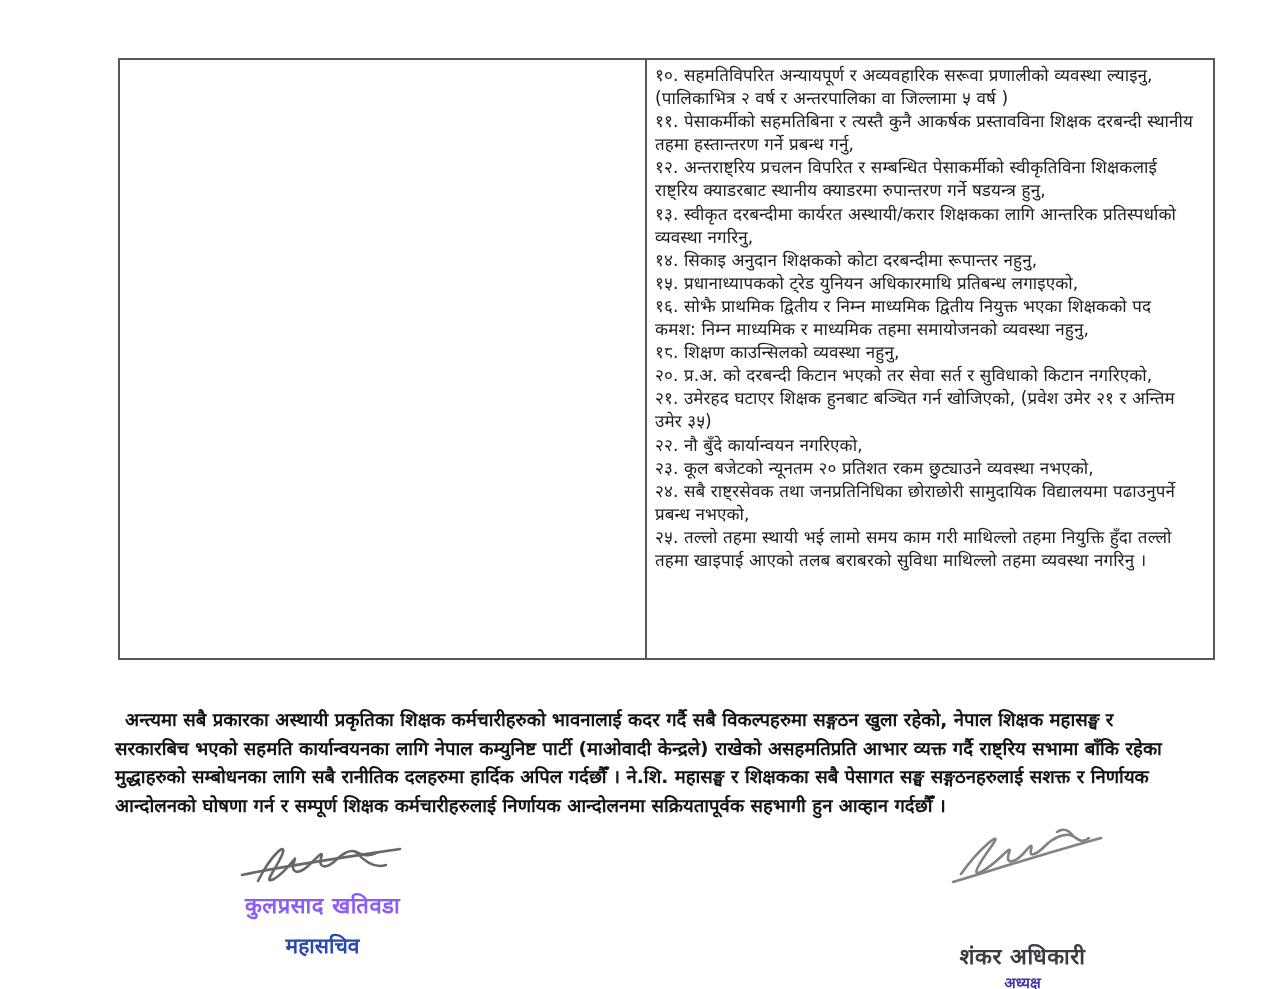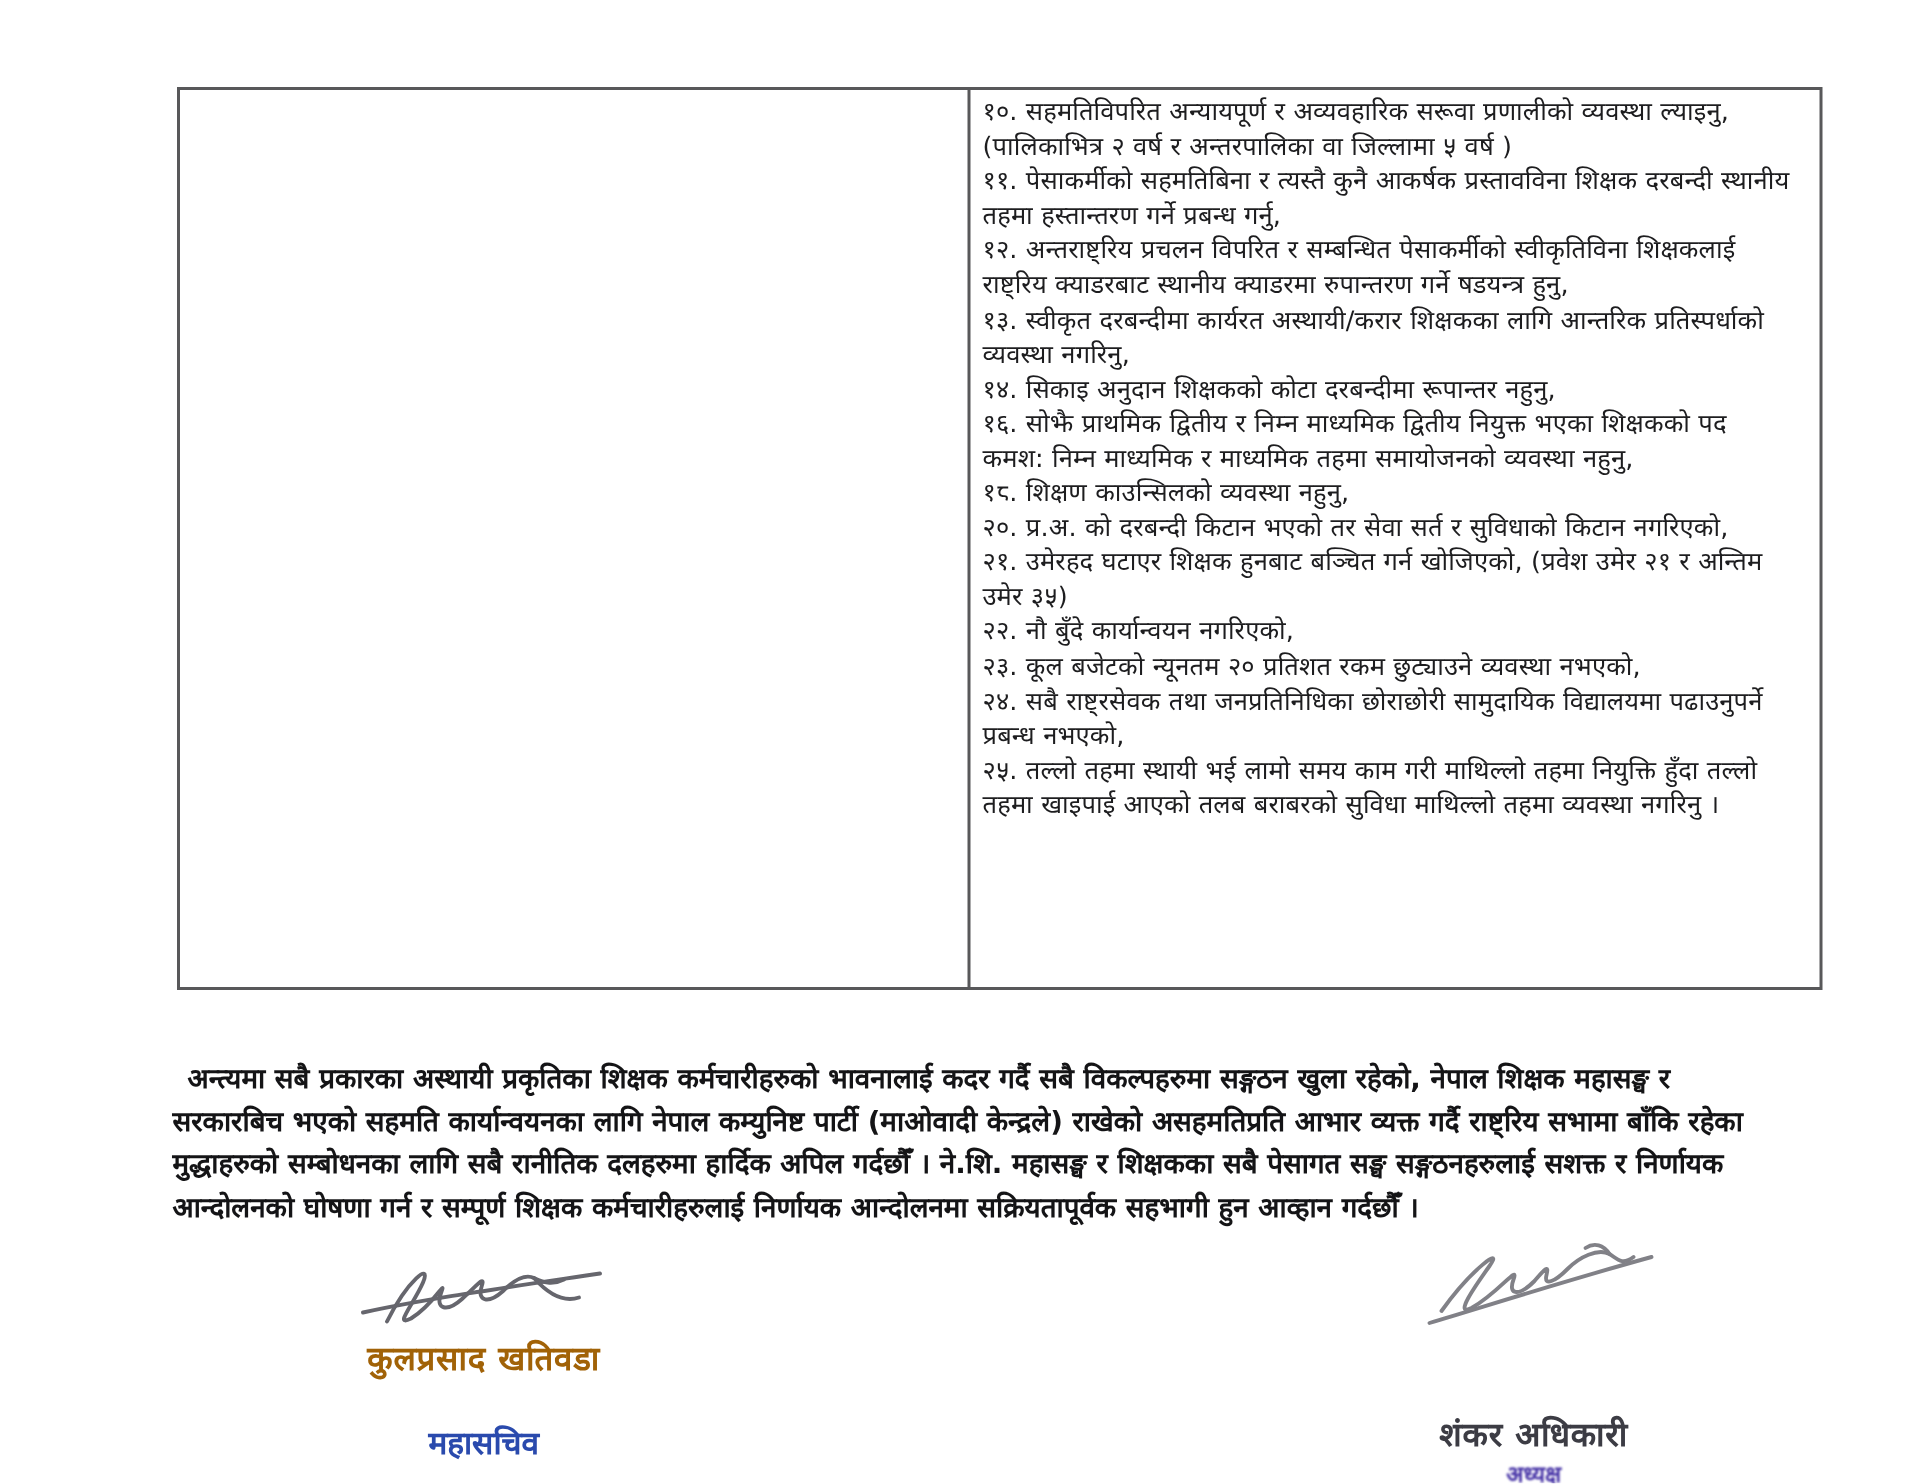--- a/index.html
+++ b/index.html
@@ -46,30 +46,30 @@
     color:#141416;
     text-indent:10px;
   }
   
   .sig-block{position:absolute;text-align:center;}
   .sig-block.left{left:195px;top:835px;width:255px;}
   .sig-block.right{left:905px;top:822px;width:235px;}
   .sig-scribble{display:block;margin:0 auto;}
   .sig-name{
     font-size:22px;font-weight:bold;
-    color:#a16207;
+    color:#8b5cf6;
     letter-spacing:0.5px;
     margin-top:-4px;
     filter:blur(0.3px);
   }
   .sig-block.right .sig-name{color:#3c3c44;margin-top:48px;}
   .sig-title{
     font-size:21px;font-weight:bold;
     color:#2a4aad;
-    margin-top:28px;
+    margin-top:12px;
     filter:blur(0.3px);
   }
   .sig-block.right .sig-title{
     font-size:15px;
     color:#4633a6;
     margin-top:2px;
     filter:blur(0.7px);
   }
 </style>
 </head>
@@ -78,20 +78,21 @@
 <div class="page">
 
   <div class="doc-table">
     <div class="cell-left"></div>
     <div class="cell-right">
         <div class="tbl-item">१०.&nbsp;सहमतिविपरित अन्यायपूर्ण र अव्यवहारिक सरूवा प्रणालीको व्यवस्था ल्याइनु, (पालिकाभित्र २ वर्ष र अन्तरपालिका वा जिल्लामा ५ वर्ष )</div>
         <div class="tbl-item">११.&nbsp;पेसाकर्मीको सहमतिबिना र त्यस्तै कुनै आकर्षक प्रस्तावविना शिक्षक दरबन्दी स्थानीय तहमा हस्तान्तरण गर्ने प्रबन्ध गर्नु,</div>
         <div class="tbl-item">१२.&nbsp;अन्तराष्ट्रिय प्रचलन विपरित र सम्बन्धित पेसाकर्मीको स्वीकृतिविना शिक्षकलाई राष्ट्रिय क्याडरबाट स्थानीय क्याडरमा रुपान्तरण गर्ने षडयन्त्र हुनु,</div>
         <div class="tbl-item">१३.&nbsp;स्वीकृत दरबन्दीमा कार्यरत अस्थायी/करार शिक्षकका लागि आन्तरिक प्रतिस्पर्धाको व्यवस्था नगरिनु,</div>
         <div class="tbl-item">१४.&nbsp;सिकाइ अनुदान शिक्षकको कोटा दरबन्दीमा रूपान्तर नहुनु,</div>
+        <div class="tbl-item">१५.&nbsp;प्रधानाध्यापकको ट्रेड युनियन अधिकारमाथि प्रतिबन्ध लगाइएको,</div>
         <div class="tbl-item">१६.&nbsp;सोझै प्राथमिक द्वितीय र निम्न माध्यमिक द्वितीय नियुक्त भएका शिक्षकको पद कमश: निम्न माध्यमिक र माध्यमिक तहमा समायोजनको व्यवस्था नहुनु,</div>
         <div class="tbl-item">१८.&nbsp;शिक्षण काउन्सिलको व्यवस्था नहुनु,</div>
         <div class="tbl-item">२०.&nbsp;प्र.अ. को दरबन्दी किटान भएको तर सेवा सर्त र सुविधाको किटान नगरिएको,</div>
         <div class="tbl-item">२१.&nbsp;उमेरहद घटाएर शिक्षक हुनबाट बञ्चित गर्न खोजिएको, (प्रवेश उमेर २१ र अन्तिम उमेर ३५)</div>
         <div class="tbl-item">२२.&nbsp;नौ बुँदे कार्यान्वयन नगरिएको,</div>
         <div class="tbl-item">२३.&nbsp;कूल बजेटको न्यूनतम २० प्रतिशत रकम छुट्याउने व्यवस्था नभएको,</div>
         <div class="tbl-item">२४.&nbsp;सबै राष्ट्रसेवक तथा जनप्रतिनिधिका छोराछोरी सामुदायिक विद्यालयमा पढाउनुपर्ने प्रबन्ध नभएको,</div>
         <div class="tbl-item">२५.&nbsp;तल्लो तहमा स्थायी भई लामो समय काम गरी माथिल्लो तहमा नियुक्ति हुँदा तल्लो तहमा खाइपाई आएको तलब बराबरको सुविधा माथिल्लो तहमा व्यवस्था नगरिनु ।</div>
       </div>
   </div>

